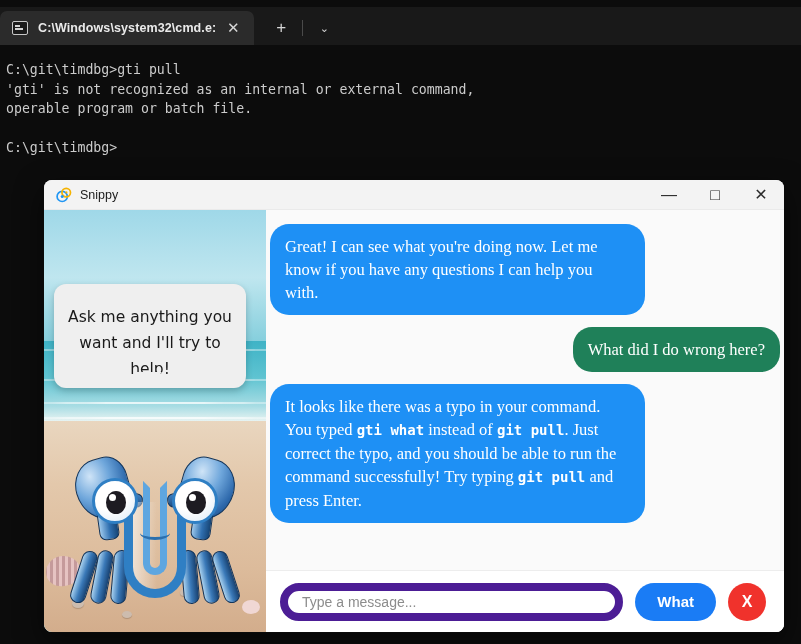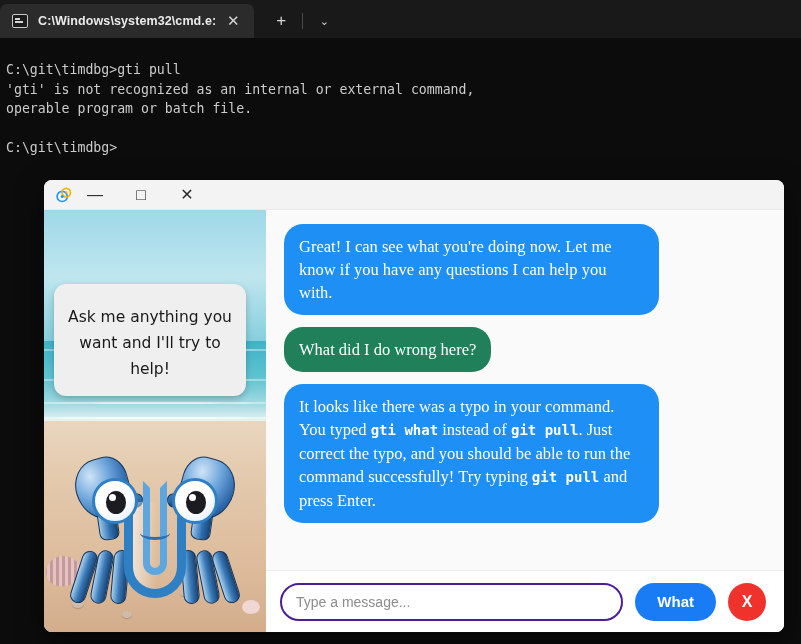--- a/index.html
+++ b/index.html
@@ -9,21 +9,21 @@
     font-family: "Liberation Sans", sans-serif;
     overflow: hidden;
   }
 
   
   #terminal {
     position: absolute; inset: 0;
     background: #0c0c0c;
   }
   #tabbar {
-    position: absolute; top: 0; left: 0; right: 0; height: 38px;
+    position: absolute; top: 7px; left: 0; right: 0; height: 38px;
     background: #191919;
     display: flex; align-items: flex-end;
   }
   #tab {
     position: relative;
     height: 34px; margin-top: 4px;
     background: #2b2b2b;
     border-radius: 7px 7px 0 0;
     display: flex; align-items: center;
     padding: 0 8px 0 12px;
@@ -190,39 +190,39 @@
   }
   #mouth {
     position: absolute; left: 50%; transform: translateX(-50%); top: 74px;
     width: 30px; height: 14px;
     border-bottom: 3px solid #2a6fae; border-radius: 0 0 50% 50%;
   }
 
   #speech {
     position: absolute; left: 10px; top: 74px; width: 192px;
     background: #efefef; border-radius: 12px;
-    padding: 20px 14px 14px;
+    padding: 20px 14px 6px;
     box-shadow: 0 3px 7px rgba(0,0,0,.22);
     text-align: center;
     font-family: "DejaVu Sans", sans-serif;
     font-size: 15.5px; line-height: 26px; color: #1a1a1a;
   }
   #speech::after {
     content: ""; position: absolute; left: 50%; margin-left: -16px; bottom: -20px;
     border: 16px solid transparent; border-top-color: #efefef; border-bottom: 0;
     border-left-width: 14px; border-right-width: 14px;
     height: 20px;
   }
 
   
   #chat-col { flex: 1 1 auto; display: flex; flex-direction: column; min-width: 0; background: #fafafa; }
-  #messages { flex: 1 1 auto; padding: 14px 18px 6px; overflow: hidden; }
+  #messages { flex: 1 1 auto; padding: 14px 4px 6px; overflow: hidden; }
   .row { display: flex; margin-bottom: 12px; }
   .row.bot { justify-content: flex-start; }
-  .row.user { justify-content: flex-start; }
+  .row.user { justify-content: flex-end; }
   .bubble {
     max-width: 375px;
     padding: 11px 15px;
     border-radius: 19px;
     color: #fff;
     font-family: "Liberation Serif", serif;
     font-size: 16.5px;
     line-height: 23px;
   }
   .bubble.bot { background: #1e90f5; }
@@ -234,21 +234,21 @@
 
   #composer {
     flex: 0 0 auto; height: 62px;
     display: flex; align-items: center; gap: 12px;
     padding: 0 18px 0 14px;
     background: #fff;
     border-top: 1px solid #ededed;
   }
   #msg-input {
     flex: 1 1 auto; height: 38px;
-    border: 2px solid #4c1d95; border-radius: 19px;
+    border: 8px solid #4c1d95; border-radius: 19px;
     background: #fff; outline: none;
     padding: 0 14px;
     font-family: "Liberation Sans", sans-serif;
     font-size: 14px; color: #222;
   }
   #msg-input::placeholder { color: #8c8c8c; }
   #send-btn {
     flex: 0 0 auto; height: 38px; padding: 0 22px;
     border: none; border-radius: 19px;
     background: #1a7cf5; color: #fff;
@@ -291,20 +291,21 @@
 
 <div id="snippy">
 
   <div id="titlebar">
     <svg id="app-icon" viewBox="0 0 16 16">
       <circle cx="6.2" cy="9.4" r="5.1" fill="none" stroke="#2196f3" stroke-width="1.7"></circle>
       <circle cx="10.2" cy="5.6" r="4.3" fill="none" stroke="#f5b301" stroke-width="1.7"></circle>
       <circle cx="6.2" cy="9.4" r="1.5" fill="#2196f3"></circle>
       <circle cx="10.4" cy="5.4" r="1.1" fill="#f5b301"></circle>
     </svg>
+    <span id="app-title">Snippy</span>
     <span class="wbtn" id="win-min">—</span>
     <span class="wbtn" id="win-max">□</span>
     <span class="wbtn" id="win-close">✕</span>
   </div>
 
   <div id="body-row">
 
     <div id="illus">
       <div id="sea"></div>
       <div class="wave" style="top:33%"></div>

